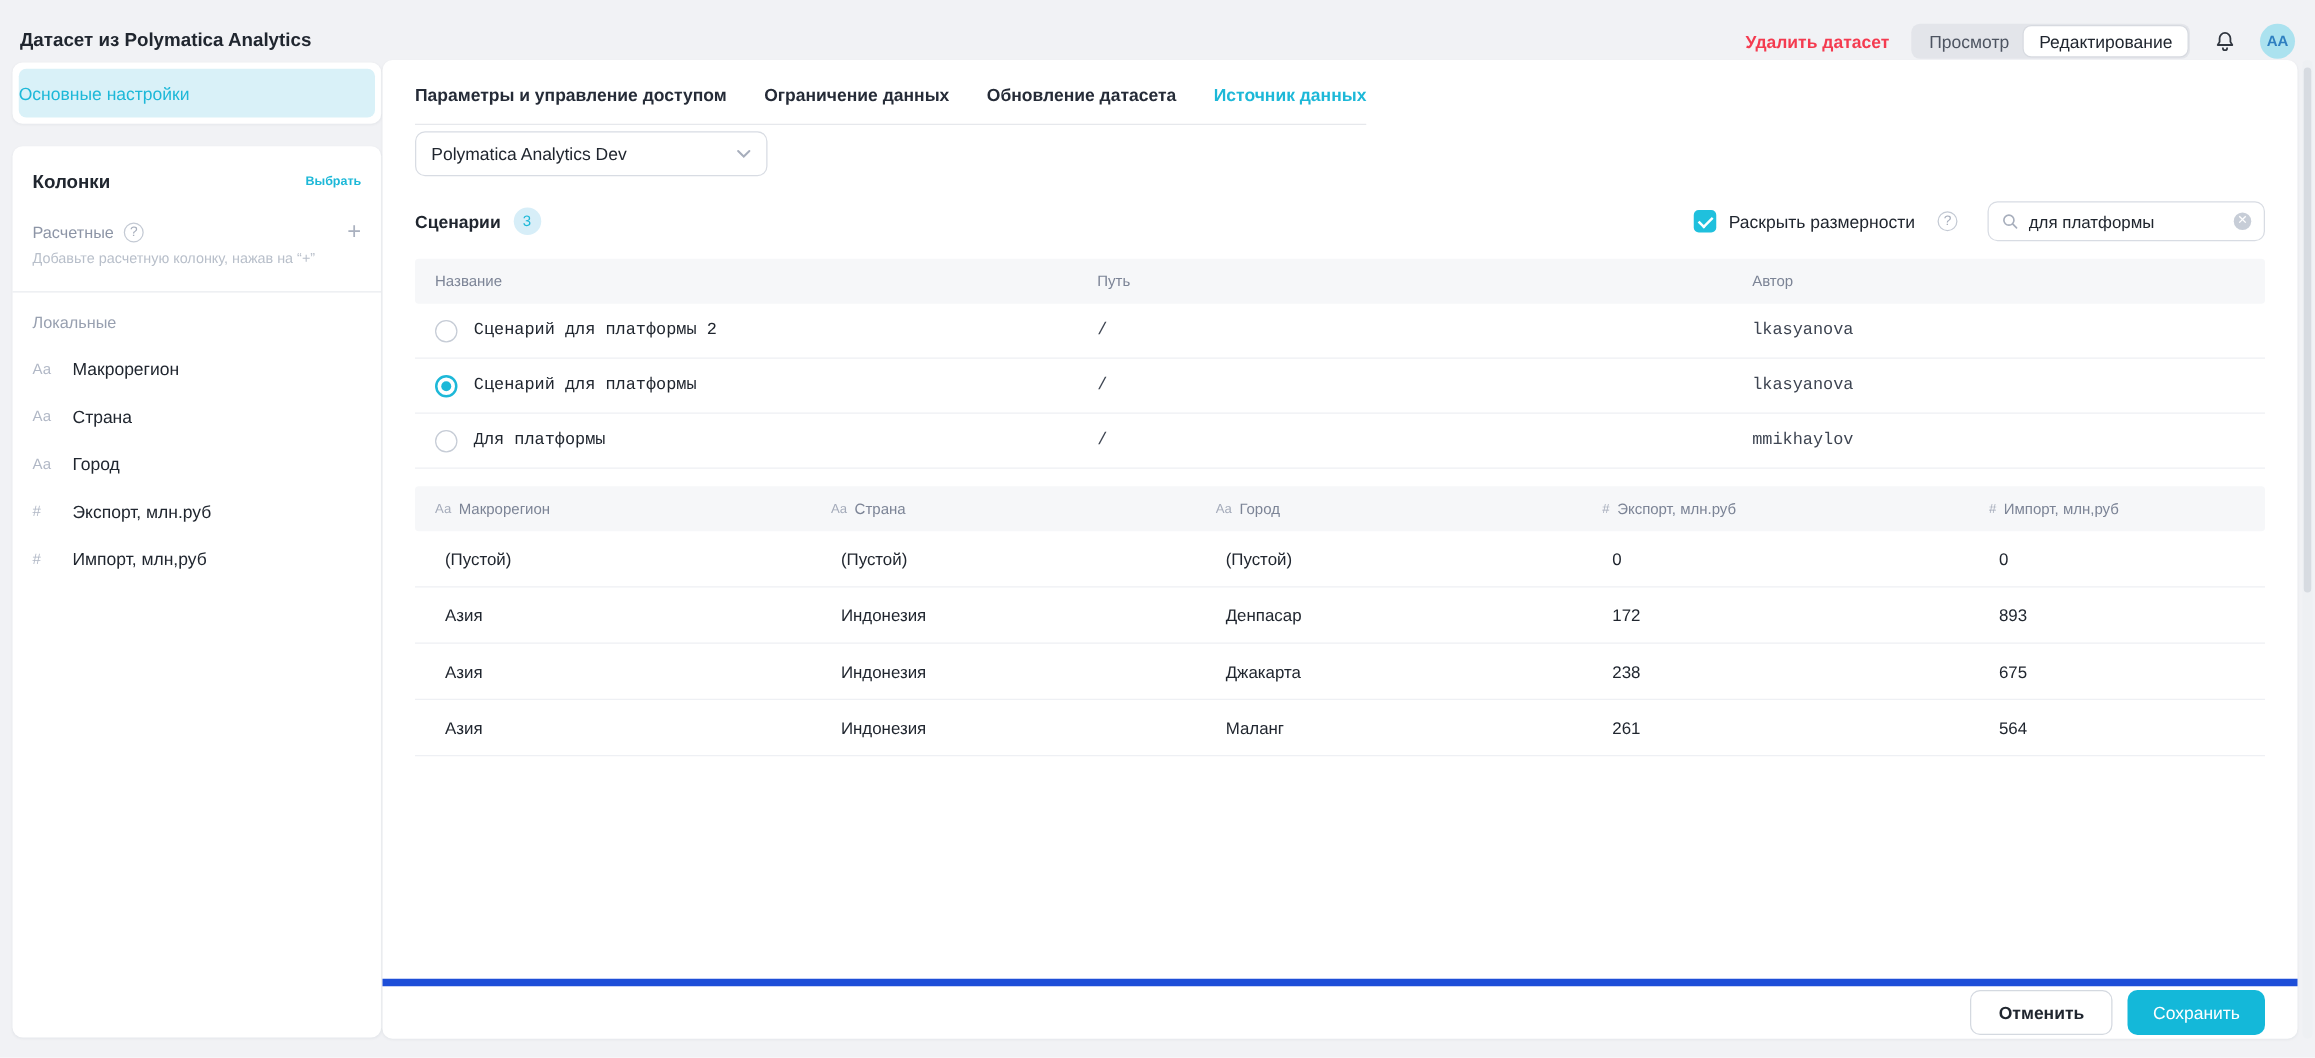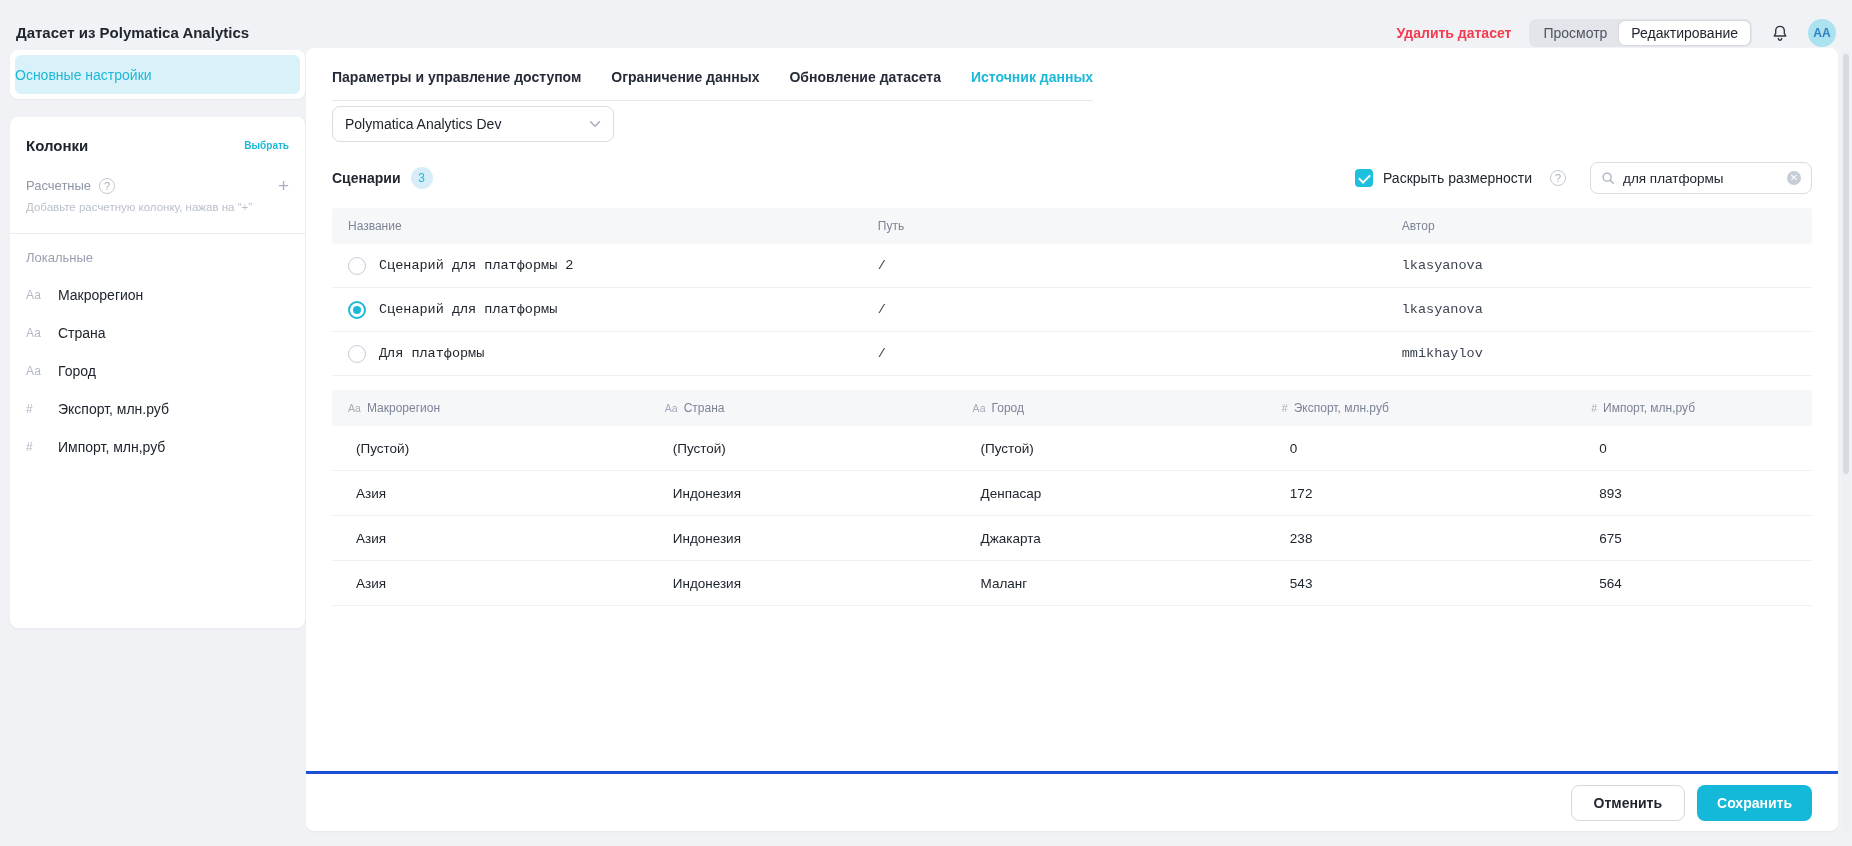--- a/index.html
+++ b/index.html
@@ -20,21 +20,21 @@
             display: flex; align-items: center; justify-content: center;
             font-size: 12px; font-weight: 700; color: #2e7fc0; }
 
   
   .sidebar { position: absolute; left: 10px; top: 50px; width: 295px; }
   .card { background: #ffffff; border-radius: 8px; box-shadow: 0 1px 2px rgba(25,35,60,.05); }
   .nav-card { padding: 5px; }
   .nav-item-active { height: 39px; background: #d9f1f8; border-radius: 6px;
                      display: flex; align-items: center; 
                      color: #1db8d8; font-size: 14px; cursor: pointer; }
-  .columns-card { margin-top: 18px; height: 511px; padding: 20px 16px; }
+  .columns-card { margin-top: 18px; height: 713px; padding: 20px 16px; }
   .columns-head { display: flex; align-items: center; justify-content: space-between; }
   .columns-title { font-size: 15px; font-weight: 700; color: #20262f; }
   .select-link { font-size: 10px; font-weight: 700; color: #1db8d8; cursor: pointer; }
   .calc-row { margin-top: 22px; display: flex; align-items: center; }
   .calc-label { font-size: 13px; color: #8d95a6; }
   .q-icon { width: 16px; height: 16px; border: 1px solid #c4cad4; border-radius: 50%;
             color: #a7aebc; font-size: 11px; display: inline-flex; align-items: center;
             justify-content: center; margin-left: 8px; }
   .plus-icon { margin-left: auto; color: #aab1bf; font-size: 19px; line-height: 1; cursor: pointer; }
   .calc-hint { margin-top: 6px; font-size: 11.5px; color: #b8bfca; }
@@ -102,28 +102,28 @@
   .results-right { margin-left: auto; display: flex; align-items: center; gap: 10px; }
   .records-label { font-size: 13px; color: #9aa2b2; }
   .run-btn { height: 32px; padding: 0 14px; background: #d8f0f9; color: #1db8d8;
              font-size: 13.5px; font-weight: 700; border: none; border-radius: 6px;
              font-family: "Liberation Sans", sans-serif; cursor: pointer; }
 
   .res-tbl .tbl-row { height: 45px; }
   .res-tbl .tbl-row > div { padding-left: 24px; }
 
   
-  .footer { position: absolute; left: 0; right: 0; bottom: 0; height: 60px;
-            border-top: 3px solid #1d4ed8; display: flex; align-items: center;
+  .footer { position: absolute; left: 0; right: 0; bottom: 0; height: 48px;
+            border-top: 6px solid #1d4ed8; display: flex; align-items: center;
             justify-content: flex-end; gap: 12px; padding-right: 26px; }
   .btn-cancel { height: 36px; padding: 0 22px; background: #fff; border: 1px solid #d4d9e0;
                 border-radius: 8px; font-size: 14px; font-weight: 700; color: #20262f;
                 font-family: "Liberation Sans", sans-serif; cursor: pointer; }
   .btn-save { height: 36px; padding: 0 20px; background: #14b8d9; border: none;
-              border-radius: 8px; font-size: 14px; font-weight: 700; color: #fff;
+              border-radius: 8px; font-size: 14px; font-weight: 400; color: #fff;
               font-family: "Liberation Sans", sans-serif; cursor: pointer; }
 
   
   .scroll-track { position: absolute; right: 2px; top: 48px; width: 8px; height: 783px;
                   background: #eef0f3; border-radius: 4px; }
   .scroll-thumb { position: absolute; right: 1px; top: 6px; width: 6px; height: 420px;
                   background: #d7dbe1; border-radius: 3px; cursor: pointer; }
 </style>
 </head>
 <body>
@@ -301,21 +301,21 @@
           <div>Азия</div>
             <div>Индонезия</div>
             <div>Джакарта</div>
             <div>238</div>
             <div>675</div>
         </div>
         <div class="tbl-row res-grid">
           <div>Азия</div>
             <div>Индонезия</div>
             <div>Маланг</div>
-            <div>543</div>
+            <div>261</div>
             <div>564</div>
         </div>
       </div>
 
     </div>
 
     <div class="footer">
       <button class="btn-cancel">Отменить</button>
       <button class="btn-save">Сохранить</button>
     </div>

